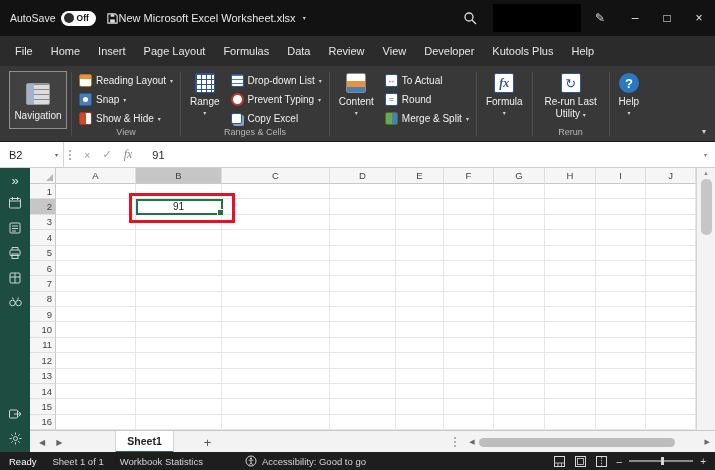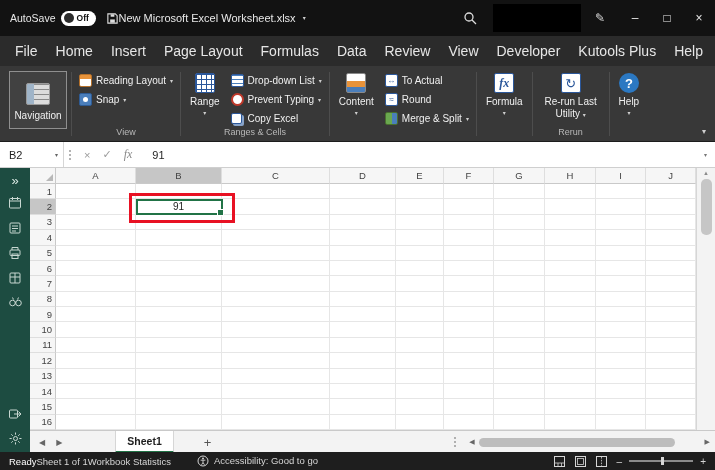--- a/index.html
+++ b/index.html
@@ -16,21 +16,21 @@
   .tb-icon{display:flex;align-items:center;justify-content:center;margin-left:10px;}
   .doc-title{font-size:11px;display:flex;align-items:center;gap:7px;white-space:nowrap;}
   .chev{font-size:6px;color:#cfcfcf;line-height:1;}
   .tb-spacer{flex:1;}
   .redaction{width:88px;height:28px;background:#000;margin:0 14px 0 16px;}
   .pencil{font-size:12px;color:#ddd;margin-right:14px;}
   .win-btn{width:32px;height:36px;display:flex;align-items:center;justify-content:center;font-size:12px;color:#e8e8e8;cursor:pointer;}
 
   
   .tabsrow{flex:0 0 30px;background:#2b2b2b;display:flex;align-items:center;padding-left:6px;}
-  .tab{padding:0 9px;font-size:14px;height:30px;line-height:30px;position:relative;color:#e6e6e6;cursor:pointer;white-space:nowrap;}
+  .tab{padding:0 9px;font-size:11px;height:30px;line-height:30px;position:relative;color:#e6e6e6;cursor:pointer;white-space:nowrap;}
   .tab.active{font-weight:bold;color:#fff;}
   .tab.active::after{content:"";position:absolute;left:8px;right:8px;bottom:3px;height:2px;background:#33c481;}
 
   
   .ribbon{flex:0 0 76px;background:#383838;display:flex;align-items:stretch;padding:3px 2px 0 6px;position:relative;border-bottom:1px solid #1c1c1c;}
   .rgroup{display:flex;flex-direction:column;align-items:center;padding:0 3px;}
   .grow-row{display:flex;align-items:flex-start;gap:3px;}
   .glabel{font-size:9px;color:#b8b8b8;margin-top:auto;padding:0 2px 3px;height:14px;white-space:nowrap;}
   .rsep{width:1px;background:#4d4d4d;margin:3px 1px 5px;}
   .bigbtn{display:flex;flex-direction:column;align-items:center;gap:3px;padding:4px 5px 0;color:#f0f0f0;font-size:10px;cursor:pointer;text-align:center;}
@@ -103,23 +103,23 @@
   .sheet-nav span{cursor:pointer;}
   .sheet-tab{margin-left:44px;height:22px;background:#fff;border-left:1px solid #d6d6d6;border-right:1px solid #d6d6d6;border-bottom:2px solid #217346;display:flex;align-items:center;padding:0 11px;font-size:10.5px;font-weight:bold;color:#1e1e1e;cursor:pointer;}
   .add-sheet{margin-left:30px;font-size:13px;color:#555;cursor:pointer;}
   .sheet-right{margin-left:auto;display:flex;align-items:center;gap:8px;padding-right:5px;}
   .hscroll{display:flex;align-items:center;gap:4px;}
   .hscroll .arr{font-size:7px;color:#666;cursor:pointer;}
   .htrack{width:222px;height:11px;display:flex;align-items:center;}
   .hthumb{width:196px;height:9px;background:#bdbdbd;border-radius:5px;cursor:grab;}
 
   
-  .status-bar{flex:0 0 18px;background:#1e1e1e;color:#d6d6d6;display:flex;align-items:center;font-size:9.5px;padding:0 9px;white-space:nowrap;}
+  .status-bar{flex:0 0 18px;background:#1e1e1e;color:#d6d6d6;display:flex;align-items:center;font-size:9.5px;padding:0 9px;gap:16px;white-space:nowrap;}
   .status-item{cursor:pointer;}
-  .acc-group{display:flex;align-items:flex-start;gap:5px;margin-left:26px;cursor:pointer;}
+  .acc-group{display:flex;align-items:center;gap:5px;margin-left:26px;cursor:pointer;}
   .status-right{margin-left:auto;display:flex;align-items:center;gap:10px;}
   .zoom{display:flex;align-items:center;gap:7px;color:#d6d6d6;}
   .zoom-track{width:64px;height:2px;background:#8a8a8a;position:relative;cursor:pointer;}
   .zoom-knob{position:absolute;left:50%;top:-3px;width:3px;height:8px;background:#d6d6d6;}
   .zsign{font-size:10px;cursor:pointer;}
   .vicon{cursor:pointer;display:flex;}
 </style>
 </head>
 <body>
 
@@ -187,20 +187,25 @@
     <div class="rgroup">
       <div class="smallcol">
         <div class="smallitem">
           <span class="ic ic-reading"></span>
           <span>Reading Layout</span>
           <span class="chev">▾</span>
         </div>
         <div class="smallitem">
           <span class="ic ic-snap"></span>
           <span>Snap</span>
+          <span class="chev">▾</span>
+        </div>
+        <div class="smallitem">
+          <span class="ic ic-showhide"></span>
+          <span>Show &amp; Hide</span>
           <span class="chev">▾</span>
         </div>
       </div>
       <div class="glabel">View</div>
     </div>
     <div class="rsep"></div>
 
     <div class="rgroup">
       <div class="grow-row">
         <div class="bigbtn">

